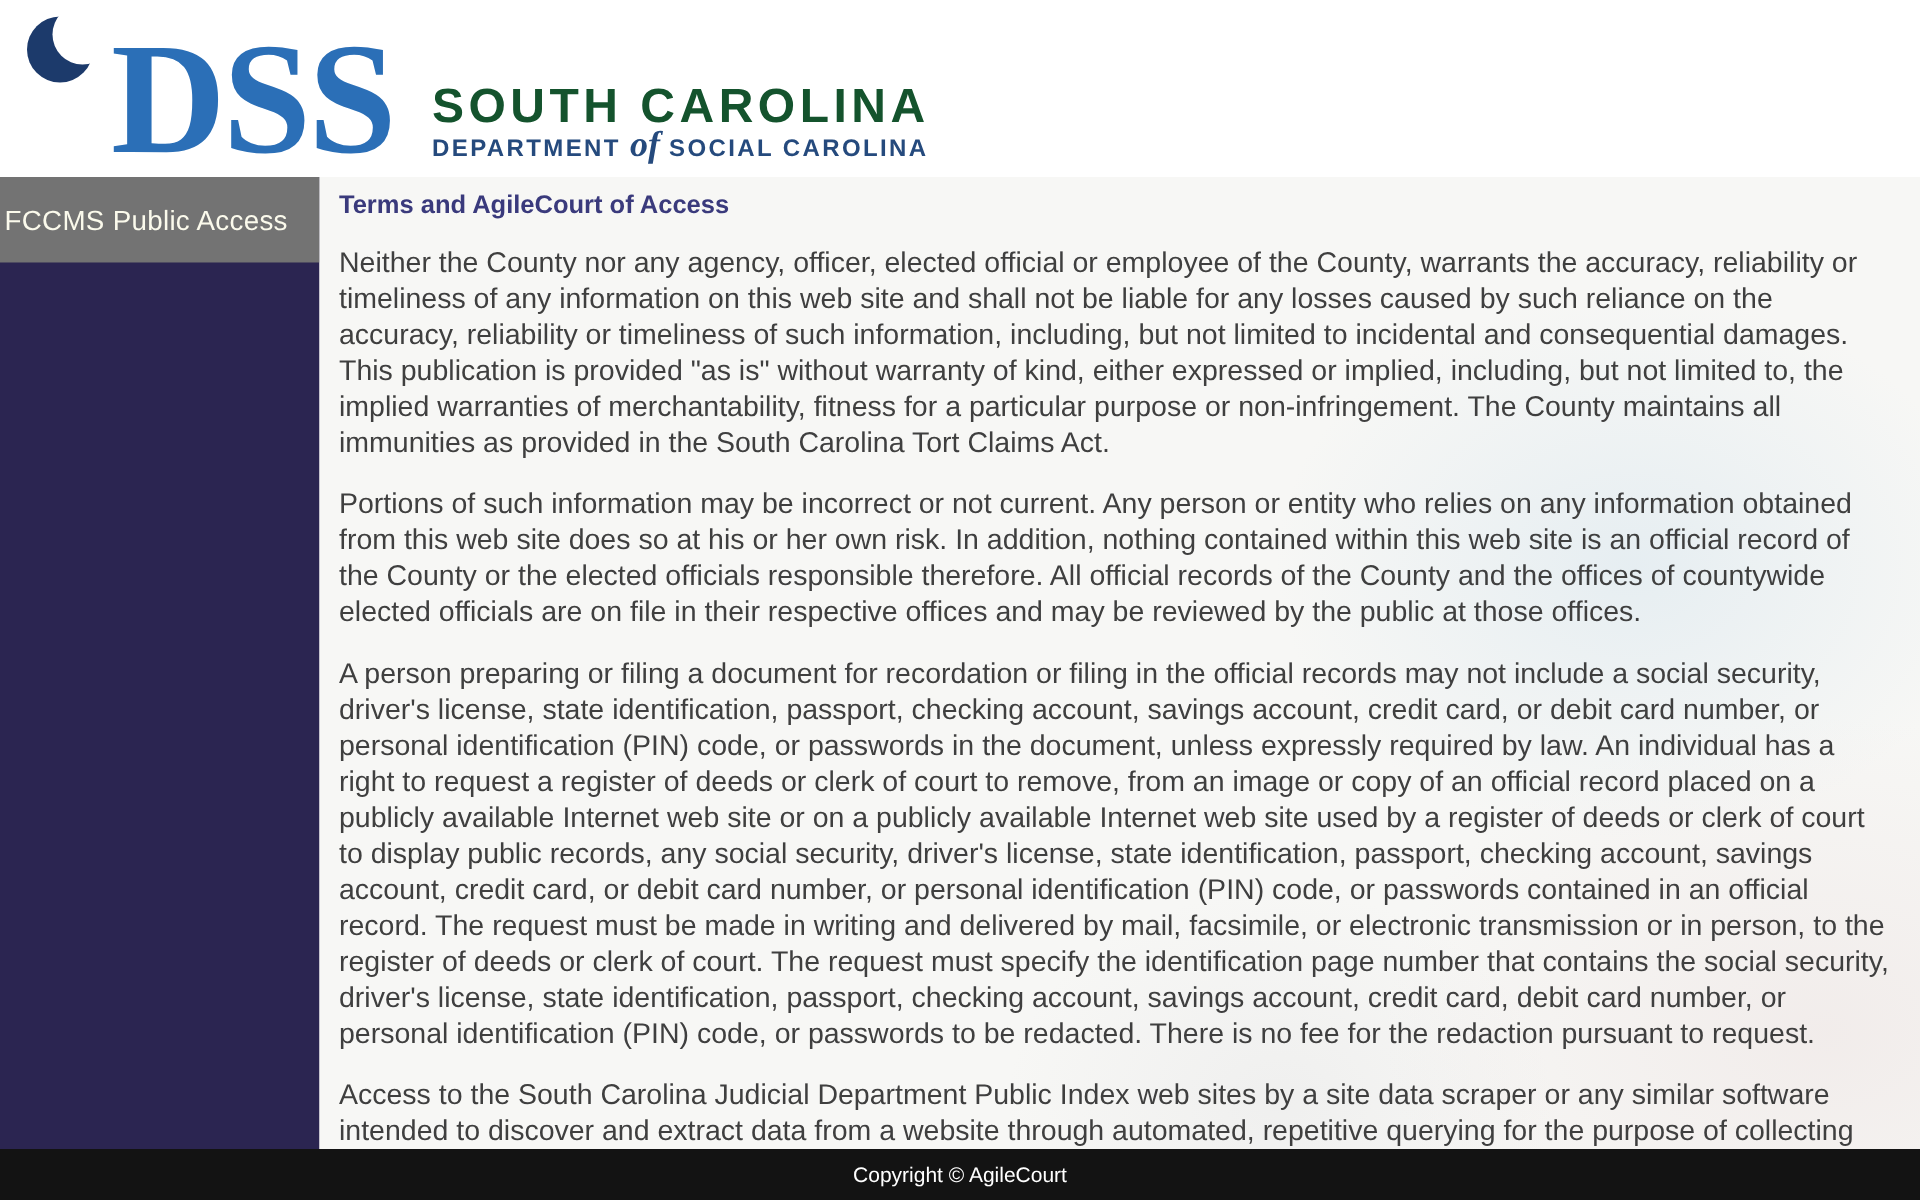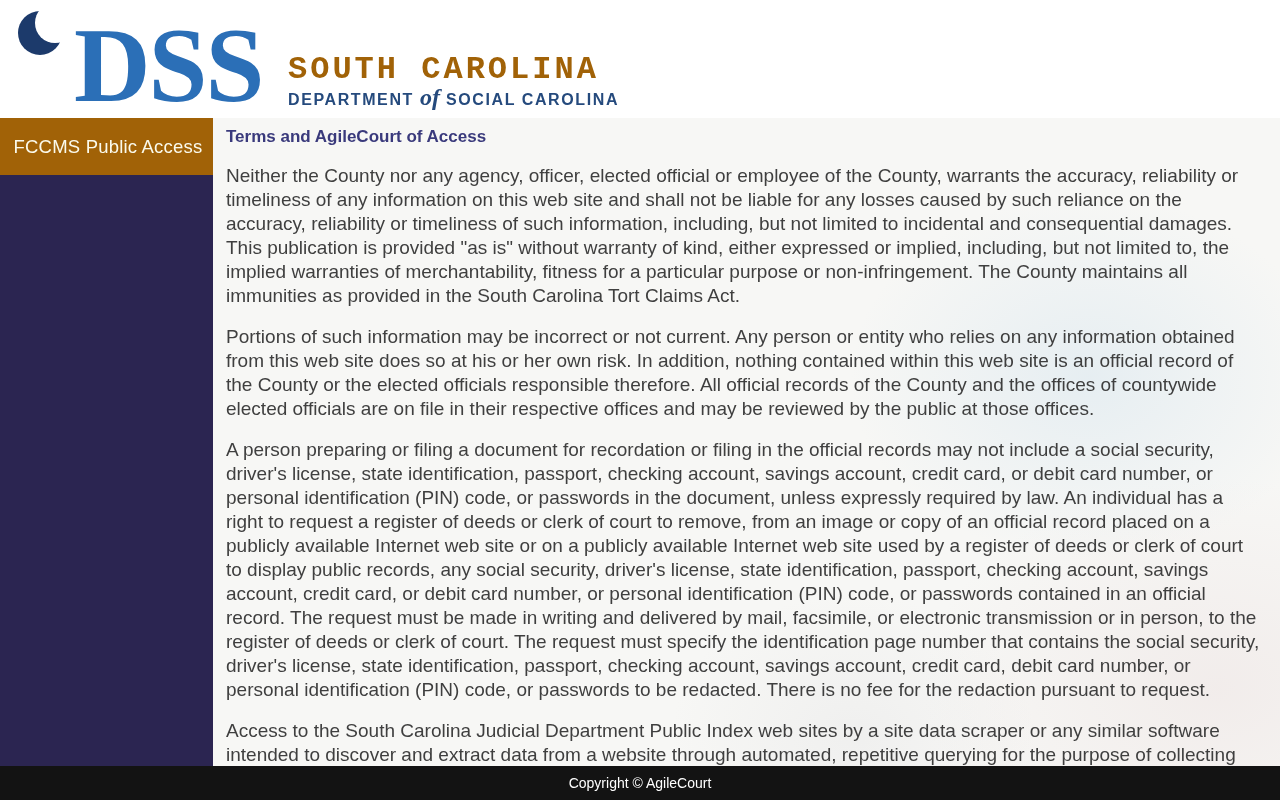--- a/index.html
+++ b/index.html
@@ -11,38 +11,38 @@
   .header { position:relative; height:118px; background:#ffffff; flex:0 0 auto; }
   .logo { position:absolute; left:0; top:0; width:660px; height:118px; cursor:pointer; }
   .moon { position:absolute; left:18px; top:6px; }
   .logo-acronym {
     position:absolute; left:74px; top:13px;
     font-family:"Liberation Serif", serif; font-weight:bold;
     font-size:106px; line-height:1; letter-spacing:-2px; color:#2b6fb7;
   }
   .logo-text { position:absolute; left:288px; top:53px; white-space:nowrap; }
   .logo-state {
-    font-family:Liberation Mono, monospace; font-weight:bold;
-    font-size:32px; line-height:34px; letter-spacing:3px; color:#a16207;
+    font-family:Liberation Sans, sans-serif; font-weight:bold;
+    font-size:32px; line-height:34px; letter-spacing:3px; color:#14532d;
   }
   .logo-dept {
     font-family:"Liberation Sans", sans-serif; font-weight:bold;
     font-size:16px; line-height:20px; letter-spacing:1.6px; color:#254a7d;
   }
   .logo-dept .of {
     font-family:"Liberation Serif", serif; font-style:italic; font-weight:bold;
     text-transform:lowercase; letter-spacing:0; font-size:24px;
   }
 
   
   .main { flex:1 1 auto; display:flex; min-height:0; }
   .sidebar { width:213px; flex:0 0 auto; background:#2b2551; display:flex; flex-direction:column; }
   .sidebar-head {
-    height:57px; background:#a16207; display:flex; align-items:center;
-    padding-left:3px; cursor:pointer;justify-content:center;
+    height:57px; background:#737373; display:flex; align-items:center;
+    padding-left:3px; cursor:pointer;
   }
   .sidebar-head span { color:#fbfaec; font-size:18.5px; letter-spacing:.2px; }
 
   .content {
     flex:1 1 auto; min-width:0; position:relative;
     padding:9px 18px 0 13px;
     background:
       radial-gradient(ellipse 340px 260px at 82% 40%, rgba(186,214,233,0.28), transparent 70%),
       radial-gradient(ellipse 420px 300px at 94% 88%, rgba(222,198,198,0.22), transparent 70%),
       radial-gradient(ellipse 260px 200px at 60% 95%, rgba(205,205,210,0.18), transparent 70%),

